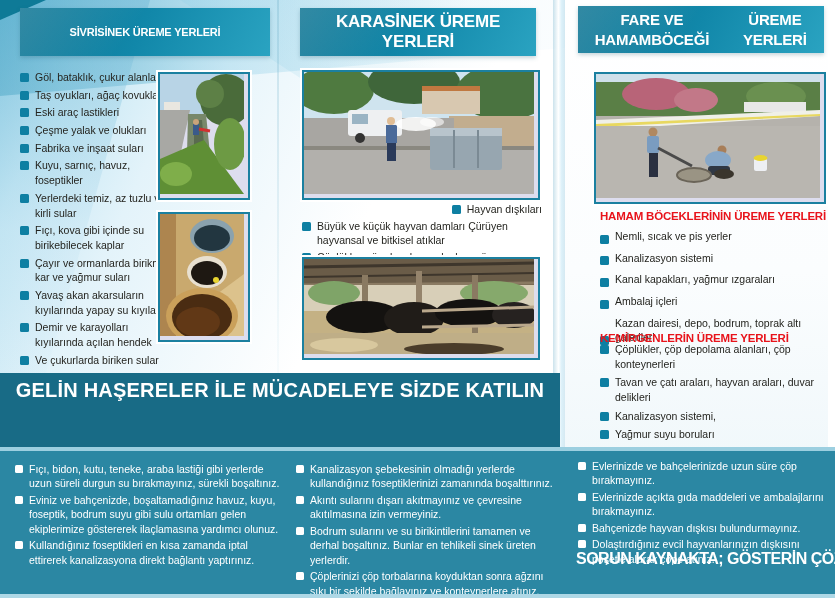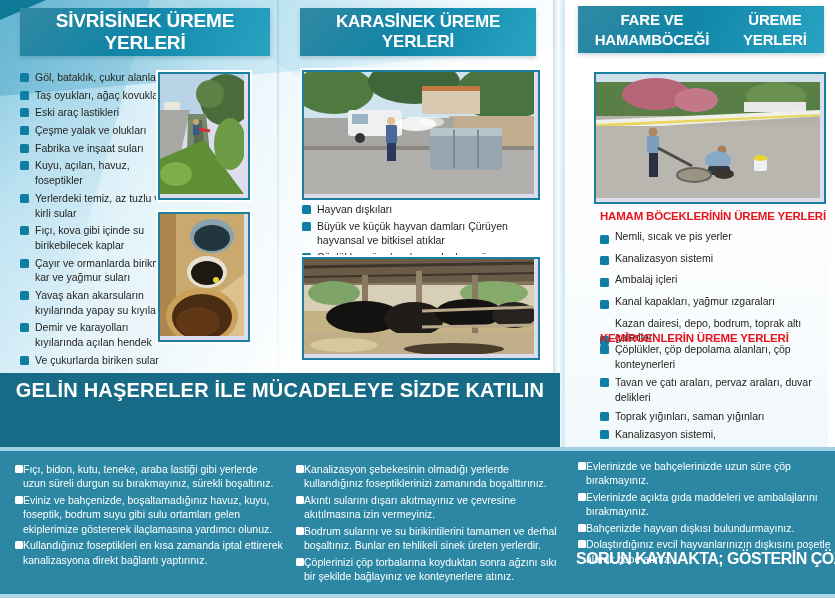--- a/index.html
+++ b/index.html
@@ -32,57 +32,57 @@
   
   .banner{
     position:absolute;display:flex;align-items:center;justify-content:center;text-align:center;
     background:linear-gradient(115deg,#0b7392 0%,#1187a9 48%,#2aa3c1 100%);
     color:#fff;font-weight:bold;letter-spacing:-.2px;
     box-shadow:0 2px 4px rgba(30,90,110,.25);
   }
   .banner .hl{position:absolute;inset:0;
     background:linear-gradient(125deg,rgba(255,255,255,.16),rgba(255,255,255,0) 45%);}
   .banner span{position:relative;z-index:2;}
-  .banner-left{left:20px;top:8px;width:250px;height:48px;font-size:19px;}
+  .banner-left{left:20px;top:8px;width:250px;height:48px;font-size:11px;}
   .banner-mid{left:300px;top:8px;width:236px;height:48px;font-size:17px;justify-content:flex-end;}
   .banner-right{left:578px;top:6px;width:246px;height:47px;font-size:15px;line-height:1.3;}
   
   .photo{position:absolute;border:2px solid #1b80a0;outline:2px solid #ffffff;background:#dde;overflow:hidden;}
   .photo svg{display:block;}
   .ph-ditch{left:158px;top:72px;width:88px;height:124px;}
   .ph-buckets{left:158px;top:212px;width:88px;height:126px;}
   .ph-dumpster{left:302px;top:70px;width:234px;height:126px;}
   .ph-barn{left:302px;top:257px;width:234px;height:99px;}
   .ph-manhole{left:594px;top:72px;width:228px;height:128px;}
   
   ul{list-style:none;margin:0;padding:0;}
   .blist{position:absolute;}
   .blist li{display:flex;gap:6px;margin-bottom:3px;color:#24241f;font-size:10.5px;line-height:1.40;}
   .blist .bt{flex:none;width:9px;height:9px;margin-top:3px;background:#0e7fa2;border-radius:1.5px;}
   .list-mosquito{left:20px;top:70px;width:152px;}
   .list-fly{left:302px;top:202px;width:240px;}
-  .list-fly li{margin-bottom:2px;}
+  .list-fly li{margin-bottom:2px;justify-content:flex-end;}
   .list-roach{left:600px;top:229px;width:230px;}
   .list-roach li{margin-bottom:7px;align-items:flex-end;}
   .list-rodent{left:600px;top:342px;width:230px;}
   .list-rodent li{margin-bottom:4px;}
   .sec-head{position:absolute;color:#e8131b;font-weight:bold;font-size:11.5px;letter-spacing:-.2px;}
   .sec-head1{left:600px;top:210px;}
   .sec-head2{left:600px;top:332px;}
   
   .cta{position:absolute;left:0;top:373px;width:560px;height:74px;background:#186b86;
     color:#fff;text-align:center;}
   .cta-l1{margin-top:6px;font-size:20px;font-weight:bold;letter-spacing:.2px;}
   .cta-l2{font-size:37px;font-weight:bold;letter-spacing:1px;margin-top:-1px;}
   .divider{position:absolute;left:0;top:447px;width:835px;height:4px;background:#9ccfe0;}
   .bottom-edge{position:absolute;left:0;top:594px;width:835px;height:4px;background:#aed8e6;}
   
   .bottom{position:absolute;left:0;top:451px;width:835px;height:143px;background:#2b87a3;}
   .bcol{position:absolute;top:11px;}
-  .bcol li{display:flex;margin-bottom:2px;color:#ffffff;font-size:10.5px;line-height:1.38;}
+  .bcol li{display:flex;gap:6px;margin-bottom:2px;color:#ffffff;font-size:10.5px;line-height:1.38;}
   .bcol .bt{flex:none;width:8px;height:8px;margin-top:3px;background:#ffffff;border-radius:1.5px;}
   .bcol1{left:15px;width:268px;}
   .bcol2{left:296px;width:266px;}
   .bcol3{left:578px;width:254px;top:8px;}
   .slogan{position:absolute;left:576px;top:99px;width:256px;color:#fff;font-weight:bold;
     font-size:16px;letter-spacing:-.5px;white-space:nowrap;}
 </style>
 </head>
 <body>
 
@@ -116,21 +116,21 @@
   <li>
       <span class="bt"></span>
       <span>Çeşme yalak ve olukları</span>
     </li>
   <li>
       <span class="bt"></span>
       <span>Fabrika ve inşaat suları</span>
     </li>
   <li>
       <span class="bt"></span>
-      <span>Kuyu, açılan, havuz, foseptikler</span>
+      <span>Kuyu, sarnıç, havuz, foseptikler</span>
     </li>
   <li>
       <span class="bt"></span>
       <span>Yerlerdeki temiz, az tuzlu ve kirli sular</span>
     </li>
   <li>
       <span class="bt"></span>
       <span>Fıçı, kova gibi içinde su birikebilecek kaplar</span>
     </li>
   <li>
@@ -297,45 +297,41 @@
   <li>
       <span class="bt"></span>
       <span>Nemli, sıcak ve pis yerler</span>
     </li>
   <li>
       <span class="bt"></span>
       <span>Kanalizasyon sistemi</span>
     </li>
   <li>
       <span class="bt"></span>
+      <span>Kanal kapakları, yağmur ızgaraları</span>
+    </li>
+  <li>
+      <span class="bt"></span>
       <span>Ambalaj içleri</span>
-    </li>
-  <li>
-      <span class="bt"></span>
-      <span>Kanal kapakları, yağmur ızgaraları</span>
     </li>
   <li>
       <span class="bt"></span>
       <span>Kazan dairesi, depo, bodrum, toprak altı galerileri</span>
     </li>
 </ul>
 
 <div class="sec-head sec-head2">KEMİRGENLERİN ÜREME YERLERİ</div>
 <ul class="blist list-rodent">
   <li>
       <span class="bt"></span>
       <span>Çöplükler, çöp depolama alanları, çöp konteynerleri</span>
     </li>
   <li>
       <span class="bt"></span>
-      <span>Tavan ve çatı araları, pervaz araları, duvar delikleri</span>
-    </li>
-  <li>
-      <span class="bt"></span>
-      <span>Toprak yığınları, saman yığınları</span>
+      <span>Tavan ve çatı araları, hayvan araları, duvar delikleri</span>
     </li>
   <li>
       <span class="bt"></span>
       <span>Kanalizasyon sistemi,</span>
     </li>
   <li>
       <span class="bt"></span>
       <span>Yağmur suyu boruları</span>
     </li>
   <li>

